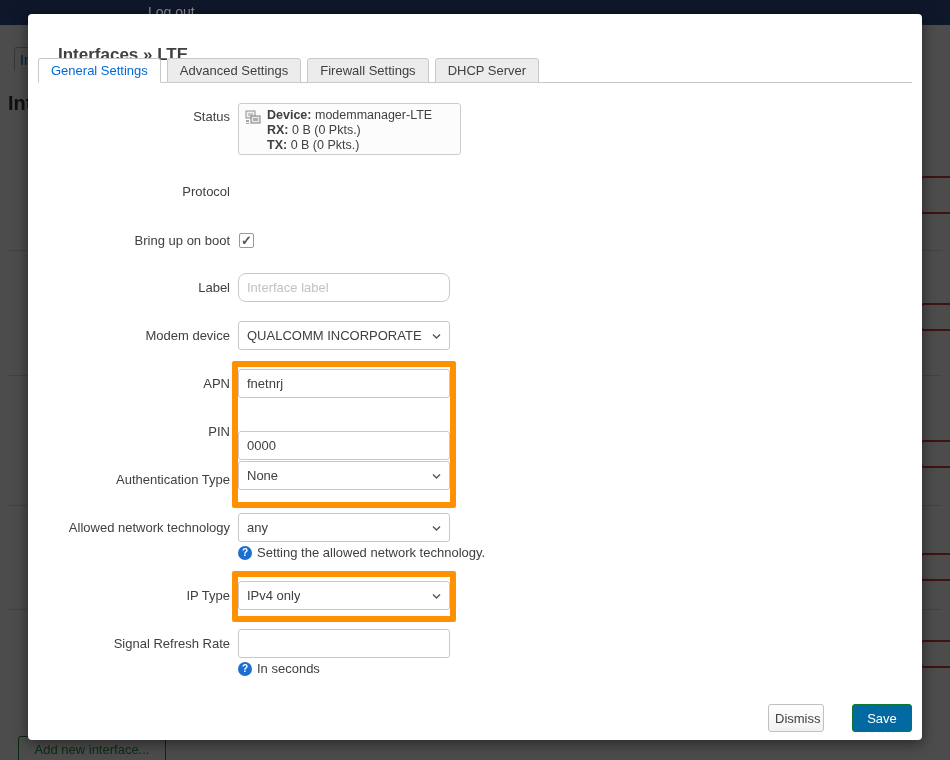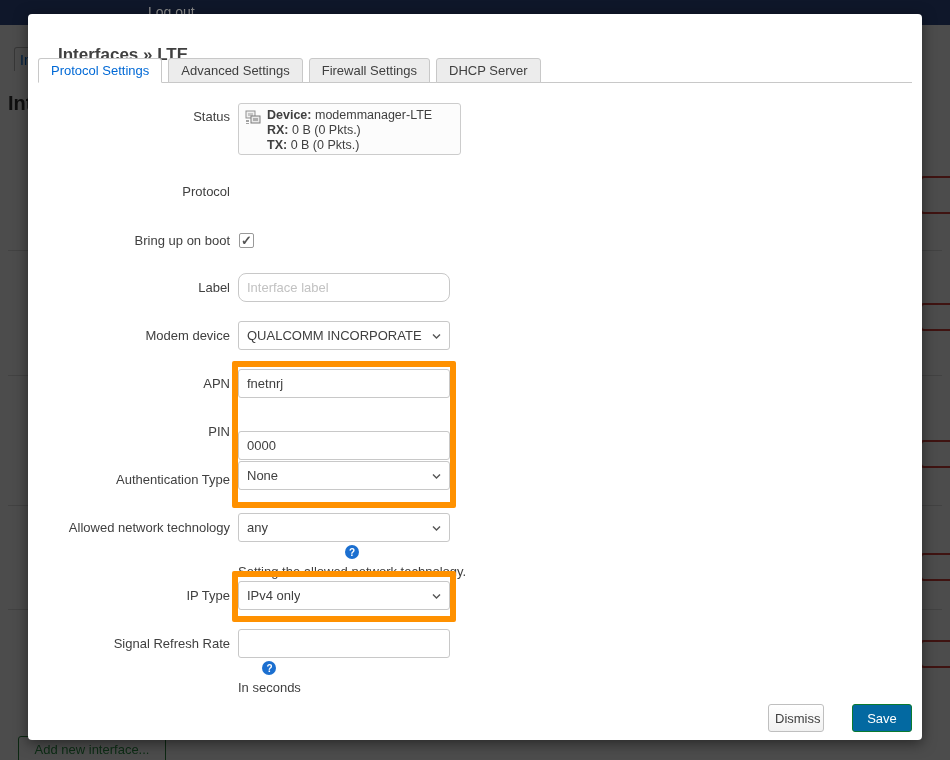--- a/index.html
+++ b/index.html
@@ -57,21 +57,21 @@
   .sel .chev{position:absolute;right:7px;top:50%;transform:translateY(-50%);
              width:11px;height:11px;display:flex;}
 
   .chk{position:absolute;left:211px;top:219px;width:15px;height:15px;appearance:none;
        -webkit-appearance:none;border:1px solid #999;border-radius:2px;background:#fff;
        margin:0;cursor:pointer;}
   .chk:checked::after{content:"\2713";position:absolute;left:1px;top:-1px;font-size:13px;
        color:#555;font-weight:bold;}
 
   .help{position:absolute;left:210px;font-size:13px;color:#404040;display:flex;
-        align-items:center;gap:5px;white-space:nowrap;flex-direction:column;}
+        align-items:center;gap:5px;white-space:nowrap;}
   .qicon{display:inline-flex;width:14px;height:14px;border-radius:50%;background:#1b6fd0;
          color:#fff;font-size:10px;font-weight:bold;align-items:center;justify-content:center;
          flex:0 0 14px;}
   .qicon::before{content:"?";}
 
   .hl-box{position:absolute;left:204px;width:224px;border:6px solid #ff9100;border-radius:2px;
           box-sizing:border-box;pointer-events:none;z-index:3;}
 
   .btn{position:absolute;top:690px;height:28px;box-sizing:border-box;border-radius:3px;
        font-size:13px;font-family:inherit;cursor:pointer;}
@@ -101,21 +101,21 @@
 
 <div class="topbar">
   <span class="logout">Log out</span>
 </div>
 
 <div class="modal">
   <div class="m-title">Interfaces » LTE</div>
 
   <div class="tabline"></div>
   <div class="tabs">
-    <div class="tab active">Protocol Settings</div>
+    <div class="tab active">General Settings</div>
     <div class="tab">Advanced Settings</div>
     <div class="tab">Firewall Settings</div>
     <div class="tab">DHCP Server</div>
   </div>
 
   <div class="f-label" style="top:95px">Status</div>
   <div class="status-box">
     <span class="status-icon">
       <svg viewBox="0 0 16 16" width="16" height="16">
         <rect x="1" y="1" width="9" height="7" fill="#f0f0f0" stroke="#8f8f8f"></rect>

